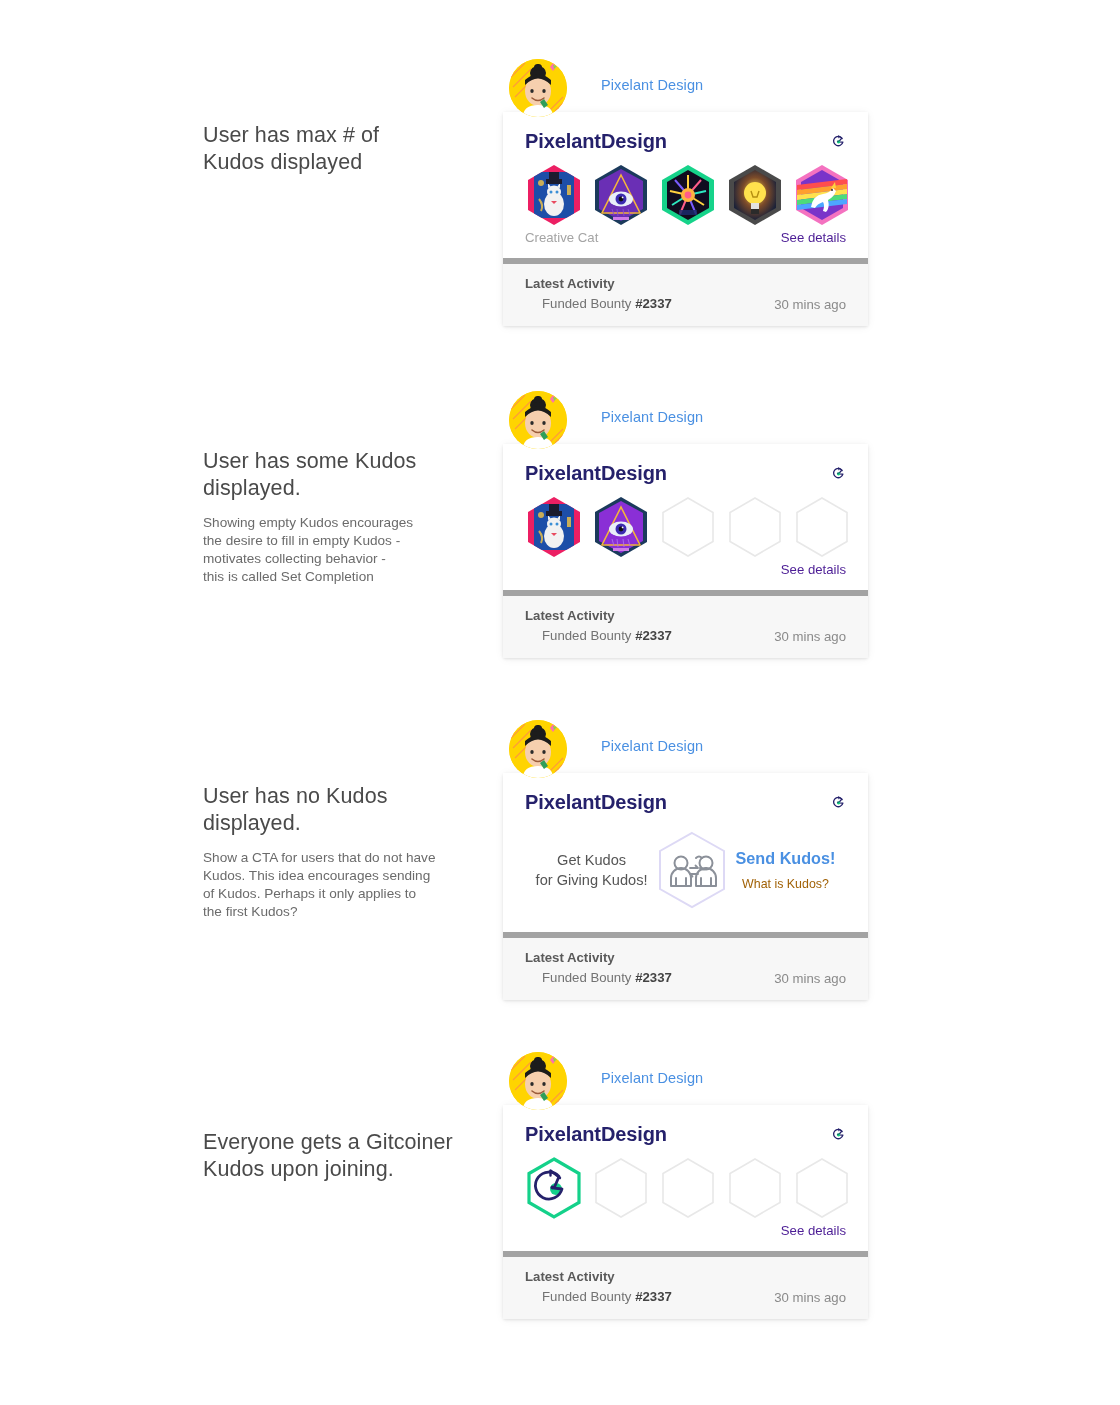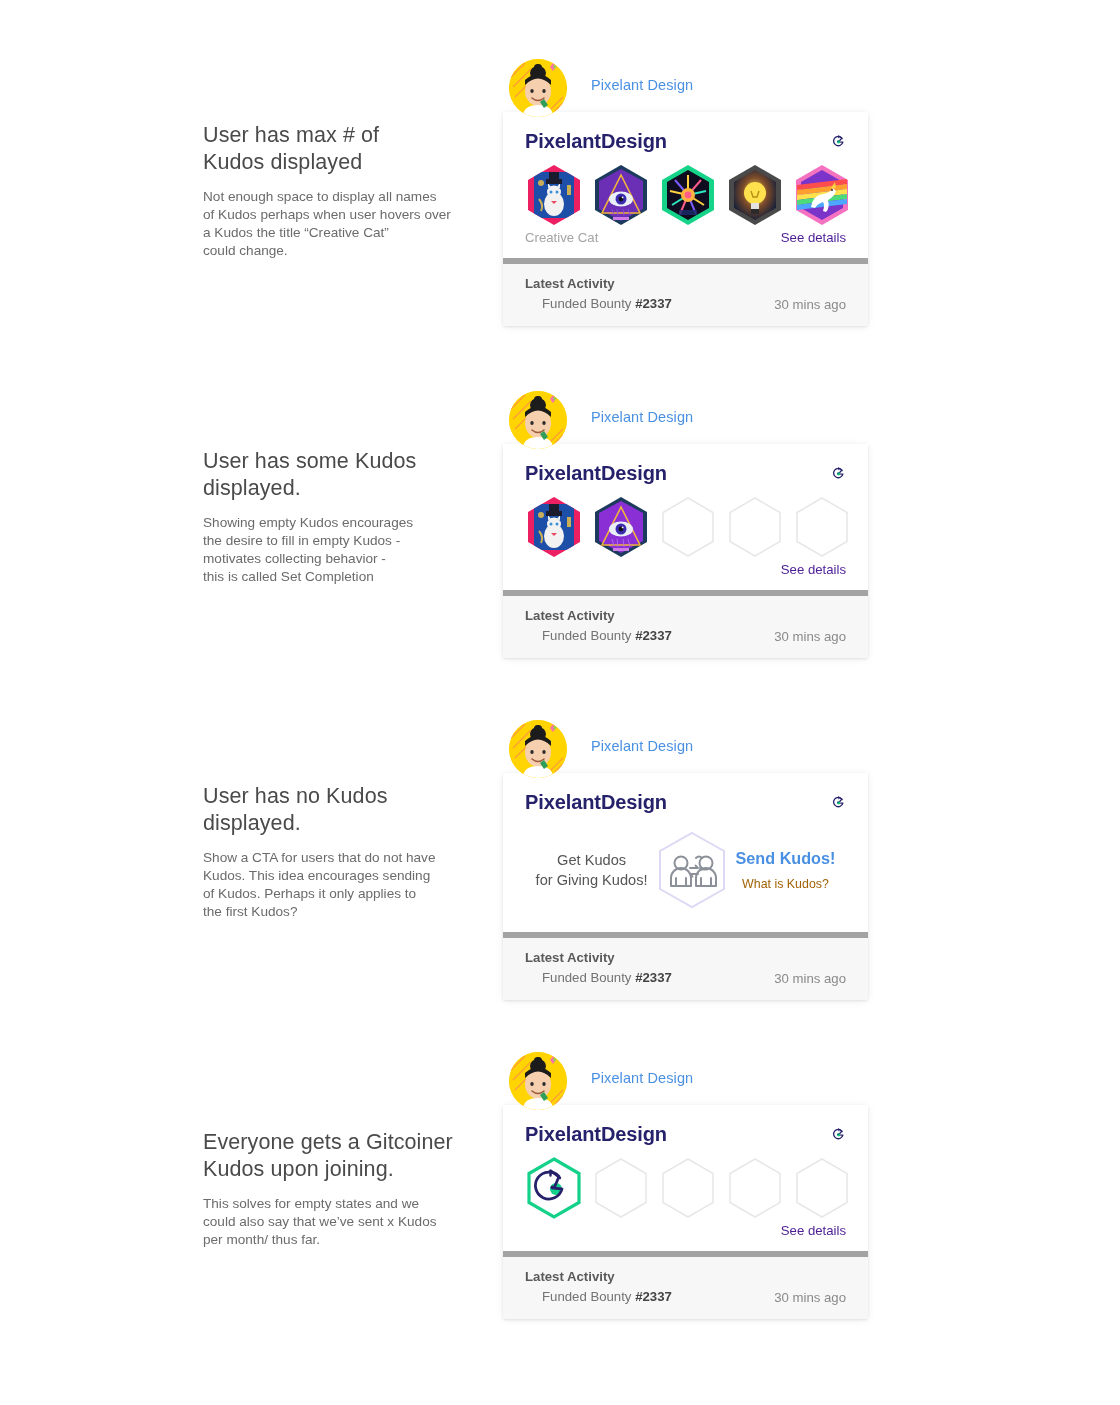--- a/index.html
+++ b/index.html
@@ -70,21 +70,21 @@
     height: 58px;
     border-radius: 50%;
     background: #ffd400;
     position: relative;
     overflow: hidden;
     flex: 0 0 auto;
     margin-top: 4px;
   }
   .avatar svg { display: block; }
   .profile-name {
-    margin-left: 24px;
+    margin-left: 34px;
     font-size: 14.5px;
     color: #4a90e2;
     font-weight: 400;
     letter-spacing: 0.1px;
     padding-bottom: 2px;
   }
 
   .card {
     position: relative;
     width: 365px;
@@ -201,24 +201,20 @@
 </style>
 </head>
 <body>
 
 <div class="page">
 
   <div class="section" style="top:60px;">
     <div class="notes" style="top:62px;">
       <p class="note-title">User has max # of
 Kudos displayed</p>
-      <p class="note-body">Not enough space to display all names
-of Kudos perhaps when user hovers over
-a Kudos the title “Creative Cat”
-could change.</p>
     </div>
 
     <div class="card-wrap">
       <div class="profile-head">
         <div class="avatar">
           <svg viewBox="0 0 58 58" width="58" height="58" aria-hidden="true">
             <circle cx="29" cy="29" r="29" fill="#ffd400"></circle>
             <g stroke="#ff7a5c" stroke-width="1.1" opacity=".65">
               <line x1="2" y1="18" x2="16" y2="4"></line>
                 <line x1="4" y1="28" x2="22" y2="10"></line>
@@ -604,23 +600,20 @@
           <span class="activity-time">30 mins ago</span>
         </div>
       </div>
     </div>
   </div>
 
   <div class="section" style="top:1053px;">
     <div class="notes" style="top:76px;">
       <p class="note-title">Everyone gets a Gitcoiner
 Kudos upon joining.</p>
-      <p class="note-body">This solves for empty states and we
-could also say that we’ve sent x Kudos
-per month/ thus far.</p>
     </div>
 
     <div class="card-wrap">
       <div class="profile-head">
         <div class="avatar">
           <svg viewBox="0 0 58 58" width="58" height="58" aria-hidden="true">
             <circle cx="29" cy="29" r="29" fill="#ffd400"></circle>
             <g stroke="#ff7a5c" stroke-width="1.1" opacity=".65">
               <line x1="2" y1="18" x2="16" y2="4"></line>
                 <line x1="4" y1="28" x2="22" y2="10"></line>

